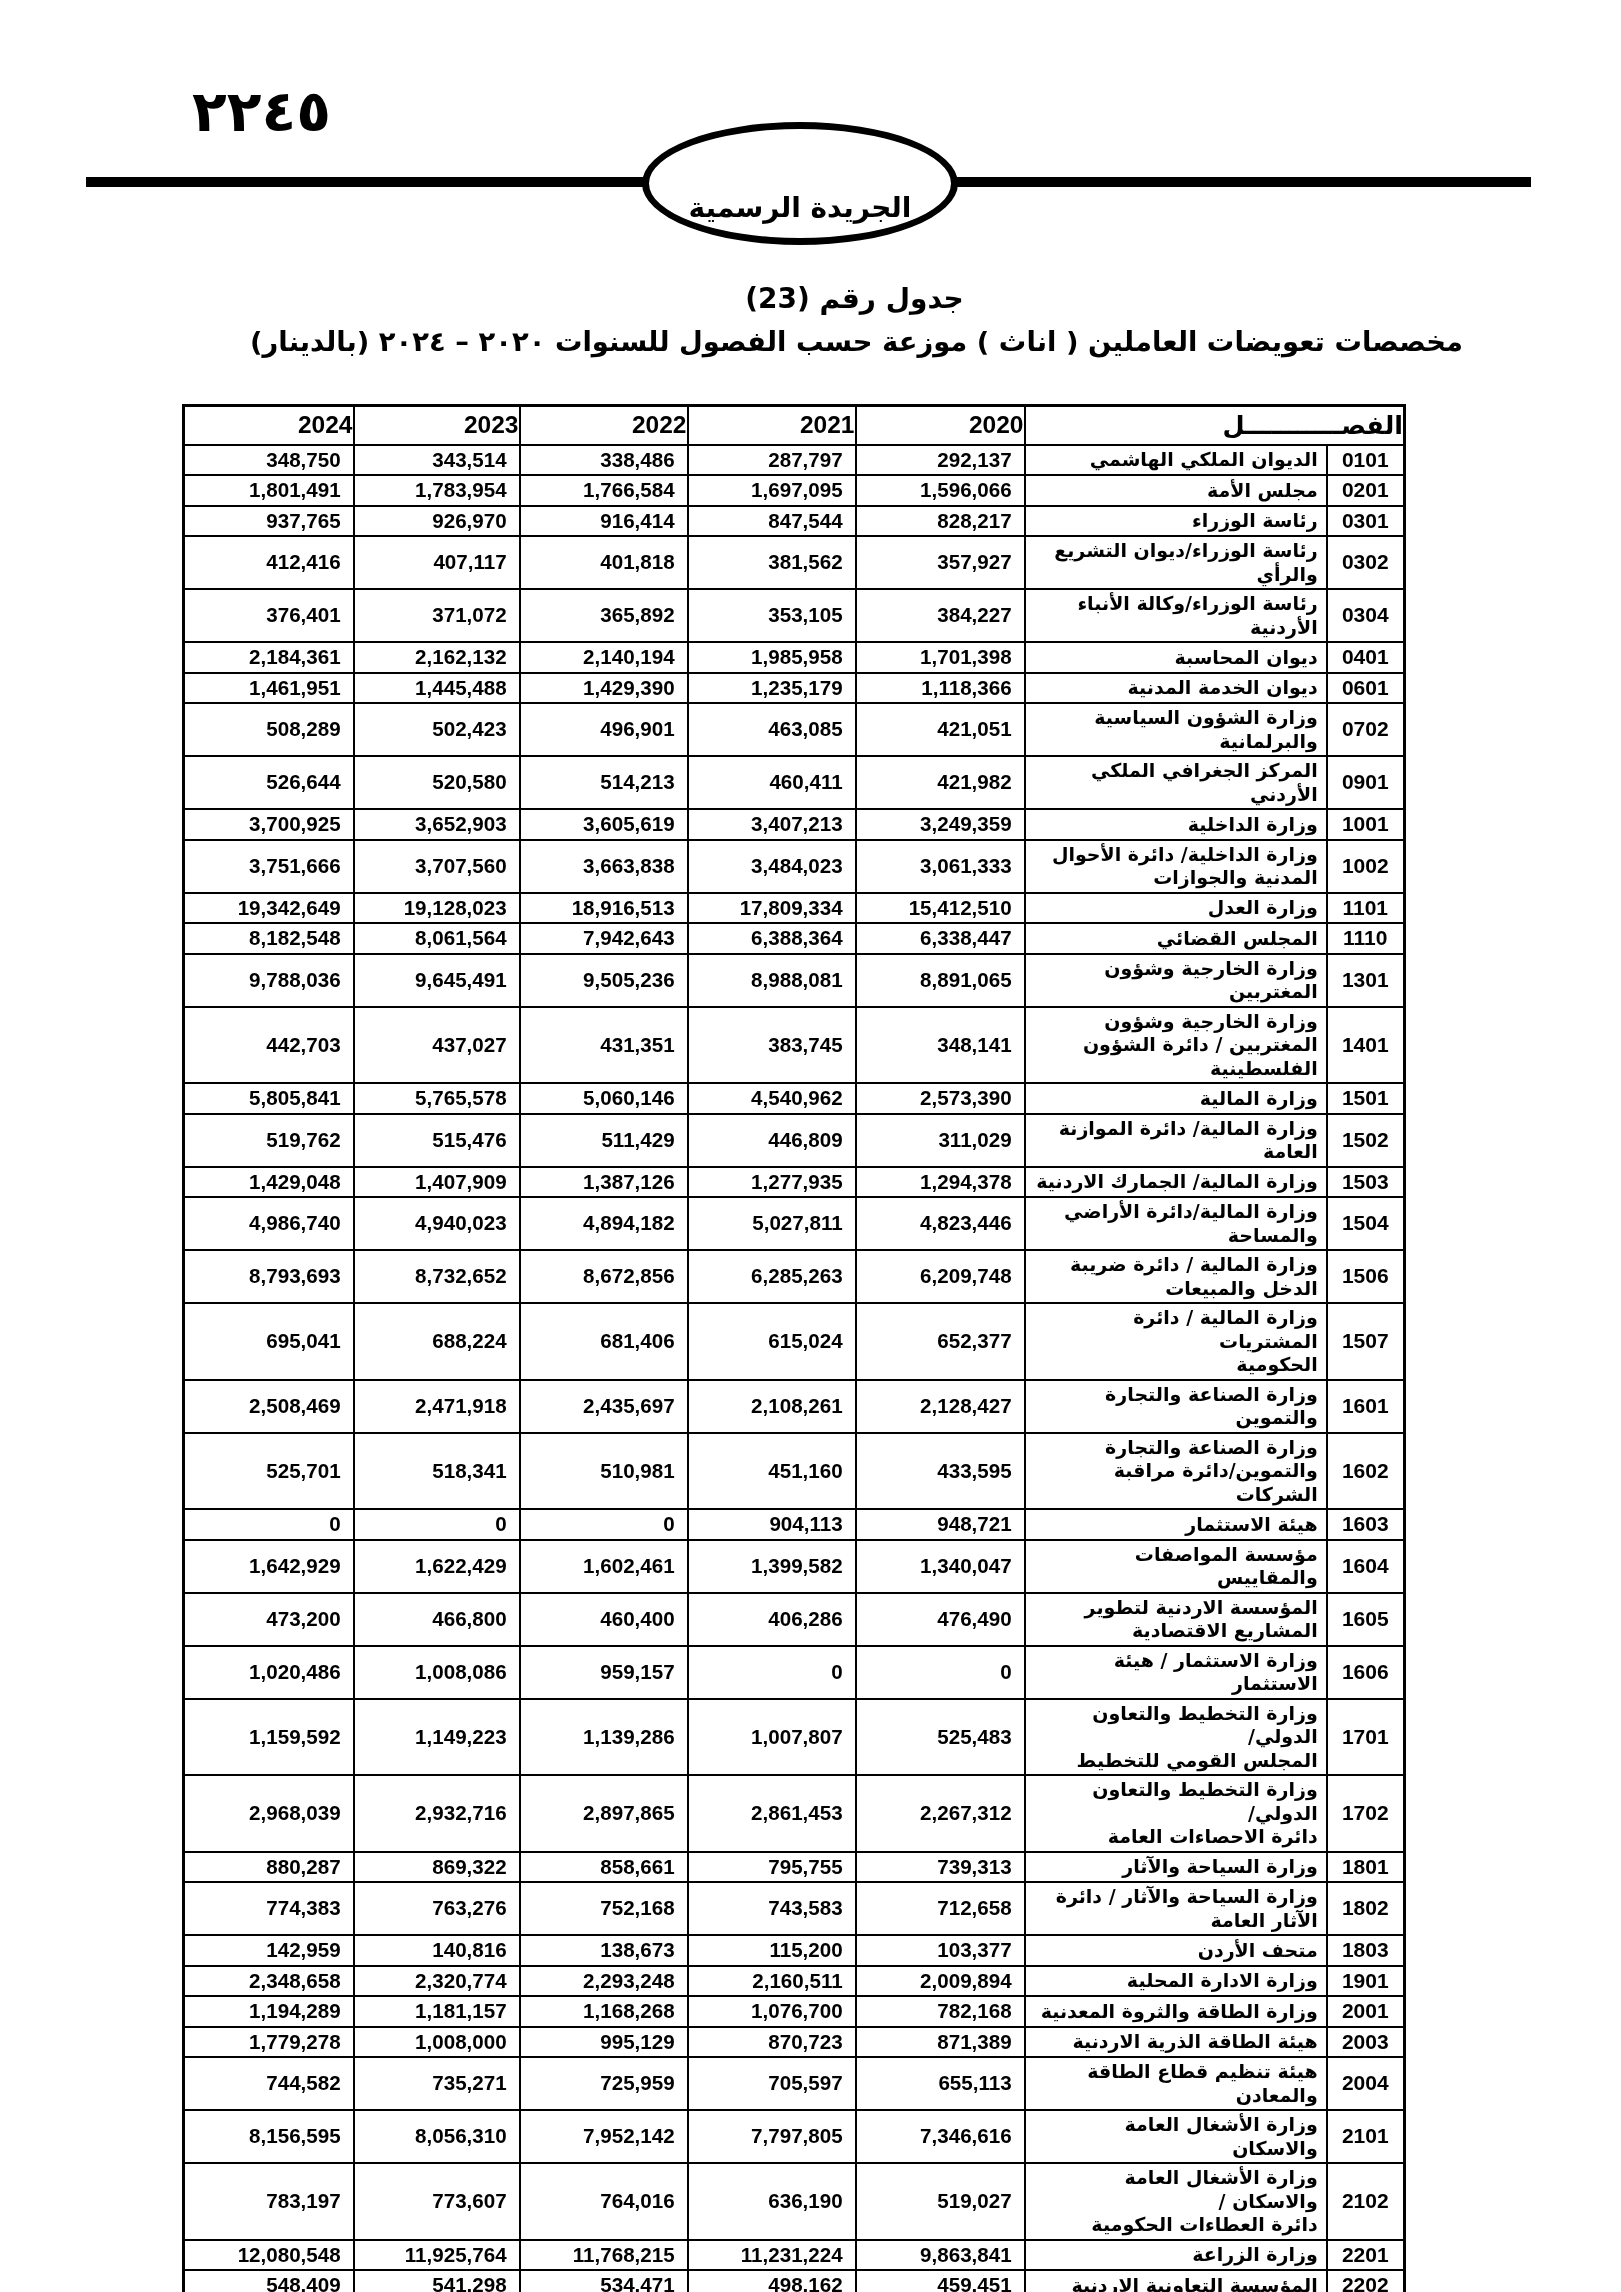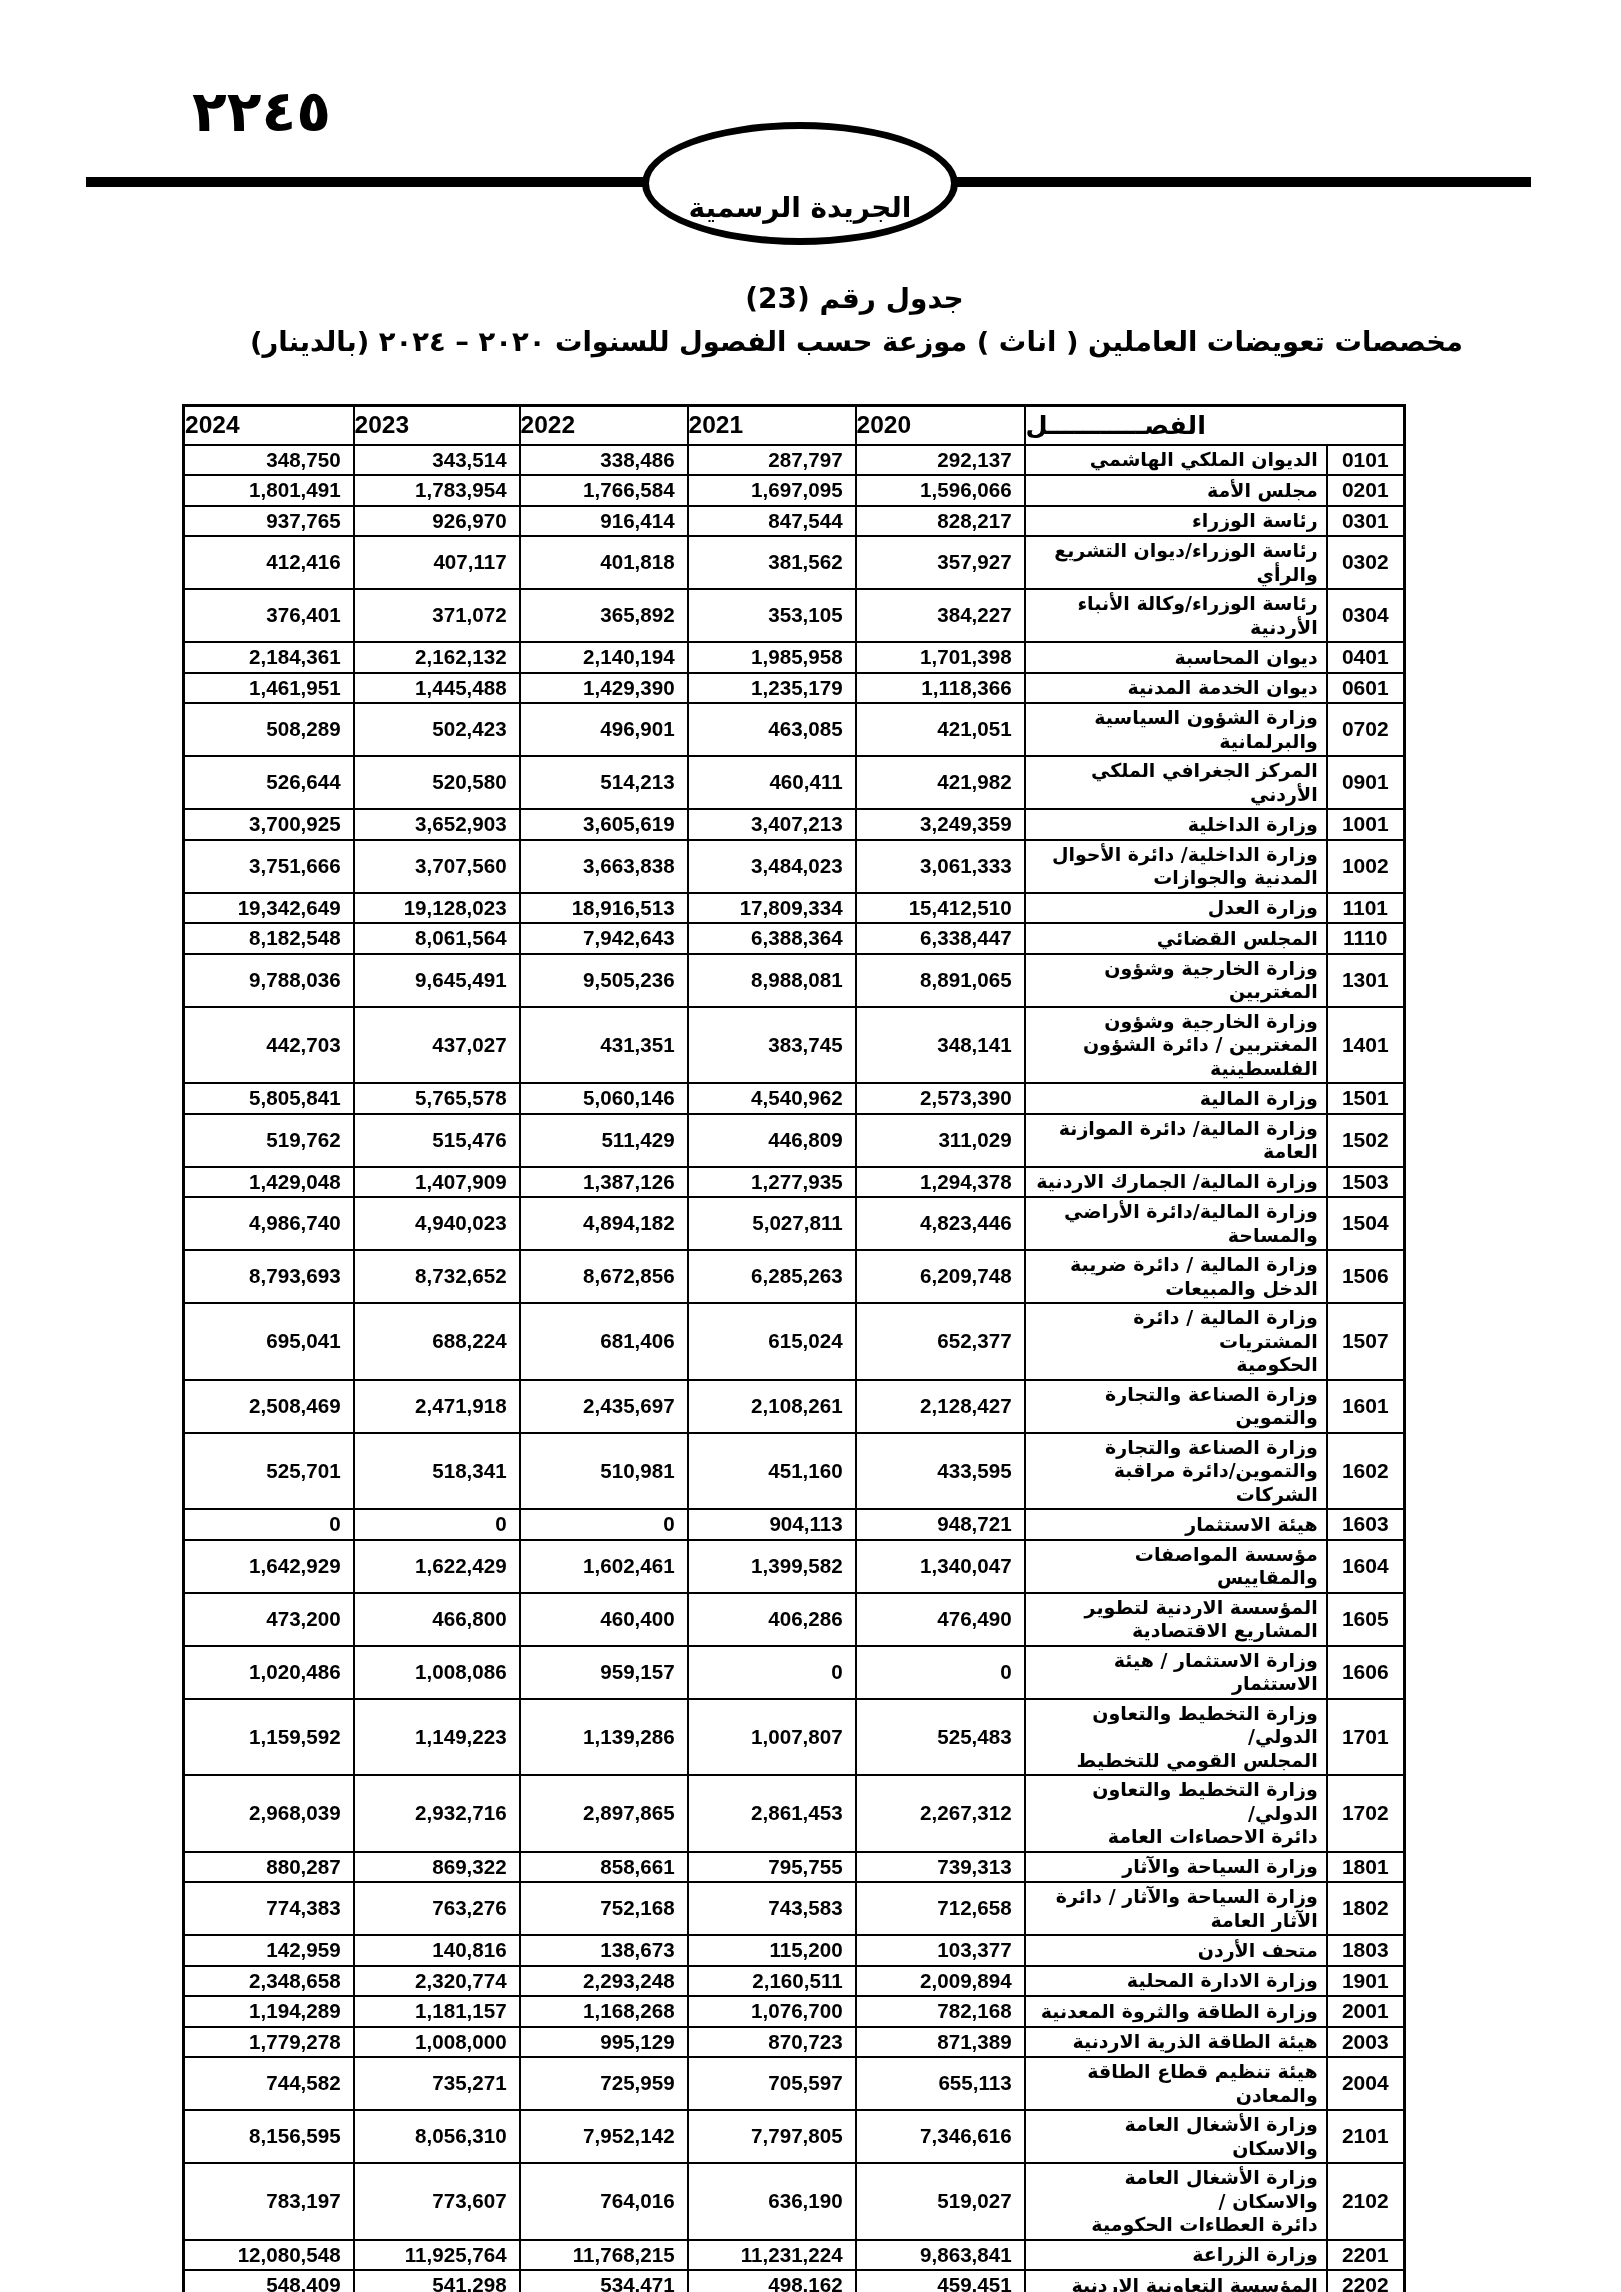--- a/index.html
+++ b/index.html
@@ -78,21 +78,21 @@
   .budget-table th, .budget-table td {
     border: 2px solid #000;
     border-top-width: 2.9px;
     border-bottom-width: 2.9px;
     box-sizing: border-box;
     vertical-align: middle;
     font-weight: bold;
   }
   .budget-table thead th {
     height: 39px;
-    text-align: left;
+    text-align: right;
     padding: 2px 0;
     font-size: 24.5px;
   }
   .budget-table thead th.chapter-th {
     font-family: "DejaVu Sans", sans-serif;
     font-size: 25.5px;
   }
   td.code-cell {
     text-align: center;
     font-size: 21px;

